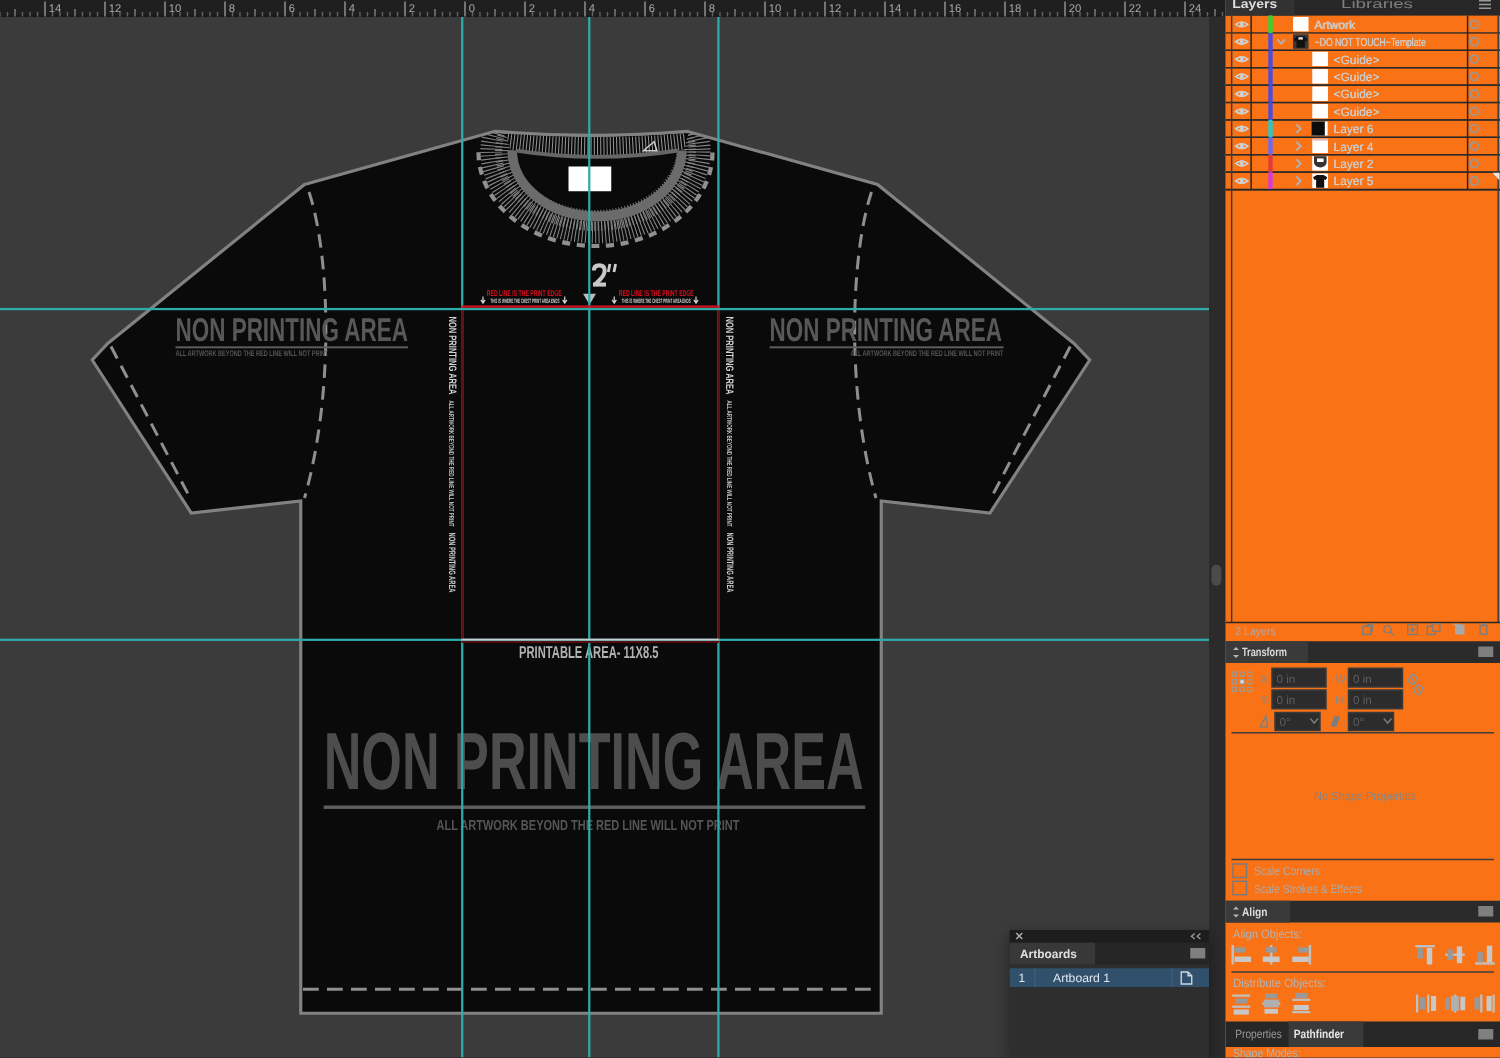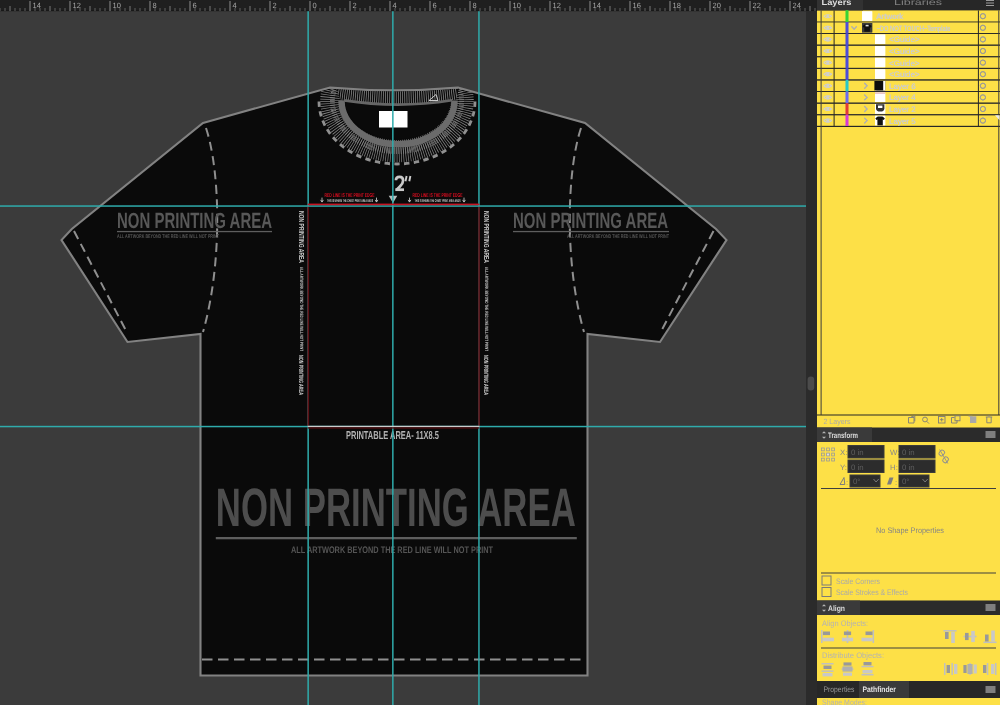--- a/index.html
+++ b/index.html
@@ -294,21 +294,21 @@
       <text x="672.5" y="8" font-size="7.5" fill="#a8a8a8" font-family="Liberation Sans, sans-serif">18</text>
       <text x="712.5" y="8" font-size="7.5" fill="#a8a8a8" font-family="Liberation Sans, sans-serif">20</text>
       <text x="752.5" y="8" font-size="7.5" fill="#a8a8a8" font-family="Liberation Sans, sans-serif">22</text>
       <text x="792.5" y="8" font-size="7.5" fill="#a8a8a8" font-family="Liberation Sans, sans-serif">24</text>
     </g>
 
     <rect x="806" y="11" width="11" height="694" fill="#2b2b2b"></rect>
     <rect x="807.6" y="376.5" width="6.6" height="14" rx="3.3" fill="#4b4b4b"></rect>
   </svg>
 
-  <div id="rightpanel" class="abs" style="left:817px;top:0;width:183px;height:705px;background:#fde047;">
+  <div id="rightpanel" class="abs" style="left:817px;top:0;width:183px;height:705px;background:#f97316;">
     <svg width="183" height="705" viewBox="0 0 183 705" font-family="Liberation Sans, sans-serif">
 
       <rect x="0" y="0" width="183" height="10.4" fill="#272727"></rect>
       <rect x="0" y="0" width="46" height="10.4" fill="#323232"></rect>
       <text x="4.5" y="5.2" font-size="8.4" font-weight="bold" fill="#dedede" textLength="30" lengthAdjust="spacingAndGlyphs">Layers</text>
       <text x="77" y="5.2" font-size="8.4" fill="#7f7f7f" textLength="48" lengthAdjust="spacingAndGlyphs">Libraries</text>
       <g stroke="#9a9a9a" stroke-width="1">
           <path d="M169,0.5 h8 M169,3 h8 M169,5.5 h8"></path>
         </g>
 
@@ -657,13 +657,35 @@
       <rect x="42" y="681" width="50" height="17" fill="#3a3a3a"></rect>
       <text x="6.5" y="692" font-size="8" fill="#999999" textLength="31" lengthAdjust="spacingAndGlyphs">Properties</text>
       <text x="45.5" y="692" font-size="8" font-weight="bold" fill="#e6e6e6" textLength="33.5" lengthAdjust="spacingAndGlyphs">Pathfinder</text>
       <g fill="#7f7f7f">
           <rect x="168.5" y="686" width="10" height="7"></rect>
         </g>
       <text x="5" y="704.5" font-size="8" fill="#b3b3b3" textLength="45" lengthAdjust="spacingAndGlyphs">Shape Modes:</text>
     </svg>
   </div>
 
+  <div id="artboards" class="abs" style="left:673px;top:620px;width:133px;height:85px;box-shadow:0 3px 10px rgba(0,0,0,0.45);">
+    <svg width="133" height="85" viewBox="0 0 133 85" font-family="Liberation Sans, sans-serif">
+      <rect x="0" y="0" width="133" height="85" fill="#2e2e2e"></rect>
+      <rect x="0" y="0" width="133" height="8.5" fill="#1d1d1d"></rect>
+      <path d="M4.5,2 l4,4 m0,-4 l-4,4" stroke="#b0b0b0" stroke-width="1"></path>
+      <path d="M123.5,2.4 l-2.2,1.8 2.2,1.8 m3.8,-3.6 l-2.2,1.8 2.2,1.8" stroke="#9a9a9a" stroke-width="0.9" fill="none"></path>
+      <rect x="0" y="8.5" width="133" height="14.5" fill="#262626"></rect>
+      <rect x="0" y="8.5" width="57" height="14.5" fill="#383838"></rect>
+      <text x="7" y="18.5" font-size="8" font-weight="bold" fill="#e0e0e0" textLength="38" lengthAdjust="spacingAndGlyphs">Artboards</text>
+      <g fill="#7f7f7f">
+          <rect x="120.5" y="12" width="10" height="7"></rect>
+        </g>
+      <rect x="0" y="25.5" width="133" height="12.5" fill="#31506b"></rect>
+      <text x="6" y="34.5" font-size="8" fill="#dfe8f0">1</text>
+      <text x="29" y="34.5" font-size="8" fill="#dfe8f0" textLength="38" lengthAdjust="spacingAndGlyphs">Artboard 1</text>
+      <rect x="16.5" y="25.5" width="0.8" height="12.5" fill="#3e5f7d"></rect>
+      <rect x="108" y="25.5" width="0.8" height="12.5" fill="#3e5f7d"></rect>
+      <g stroke="#cfd8df" stroke-width="0.9" fill="none">
+        <path d="M114.5,28 h4.5 l2.5,2.5 v5.5 h-7 Z M119,28 v2.5 h2.5"></path>
+      </g>
+    </svg>
+  </div>
 </div>
 
 </body></html>

